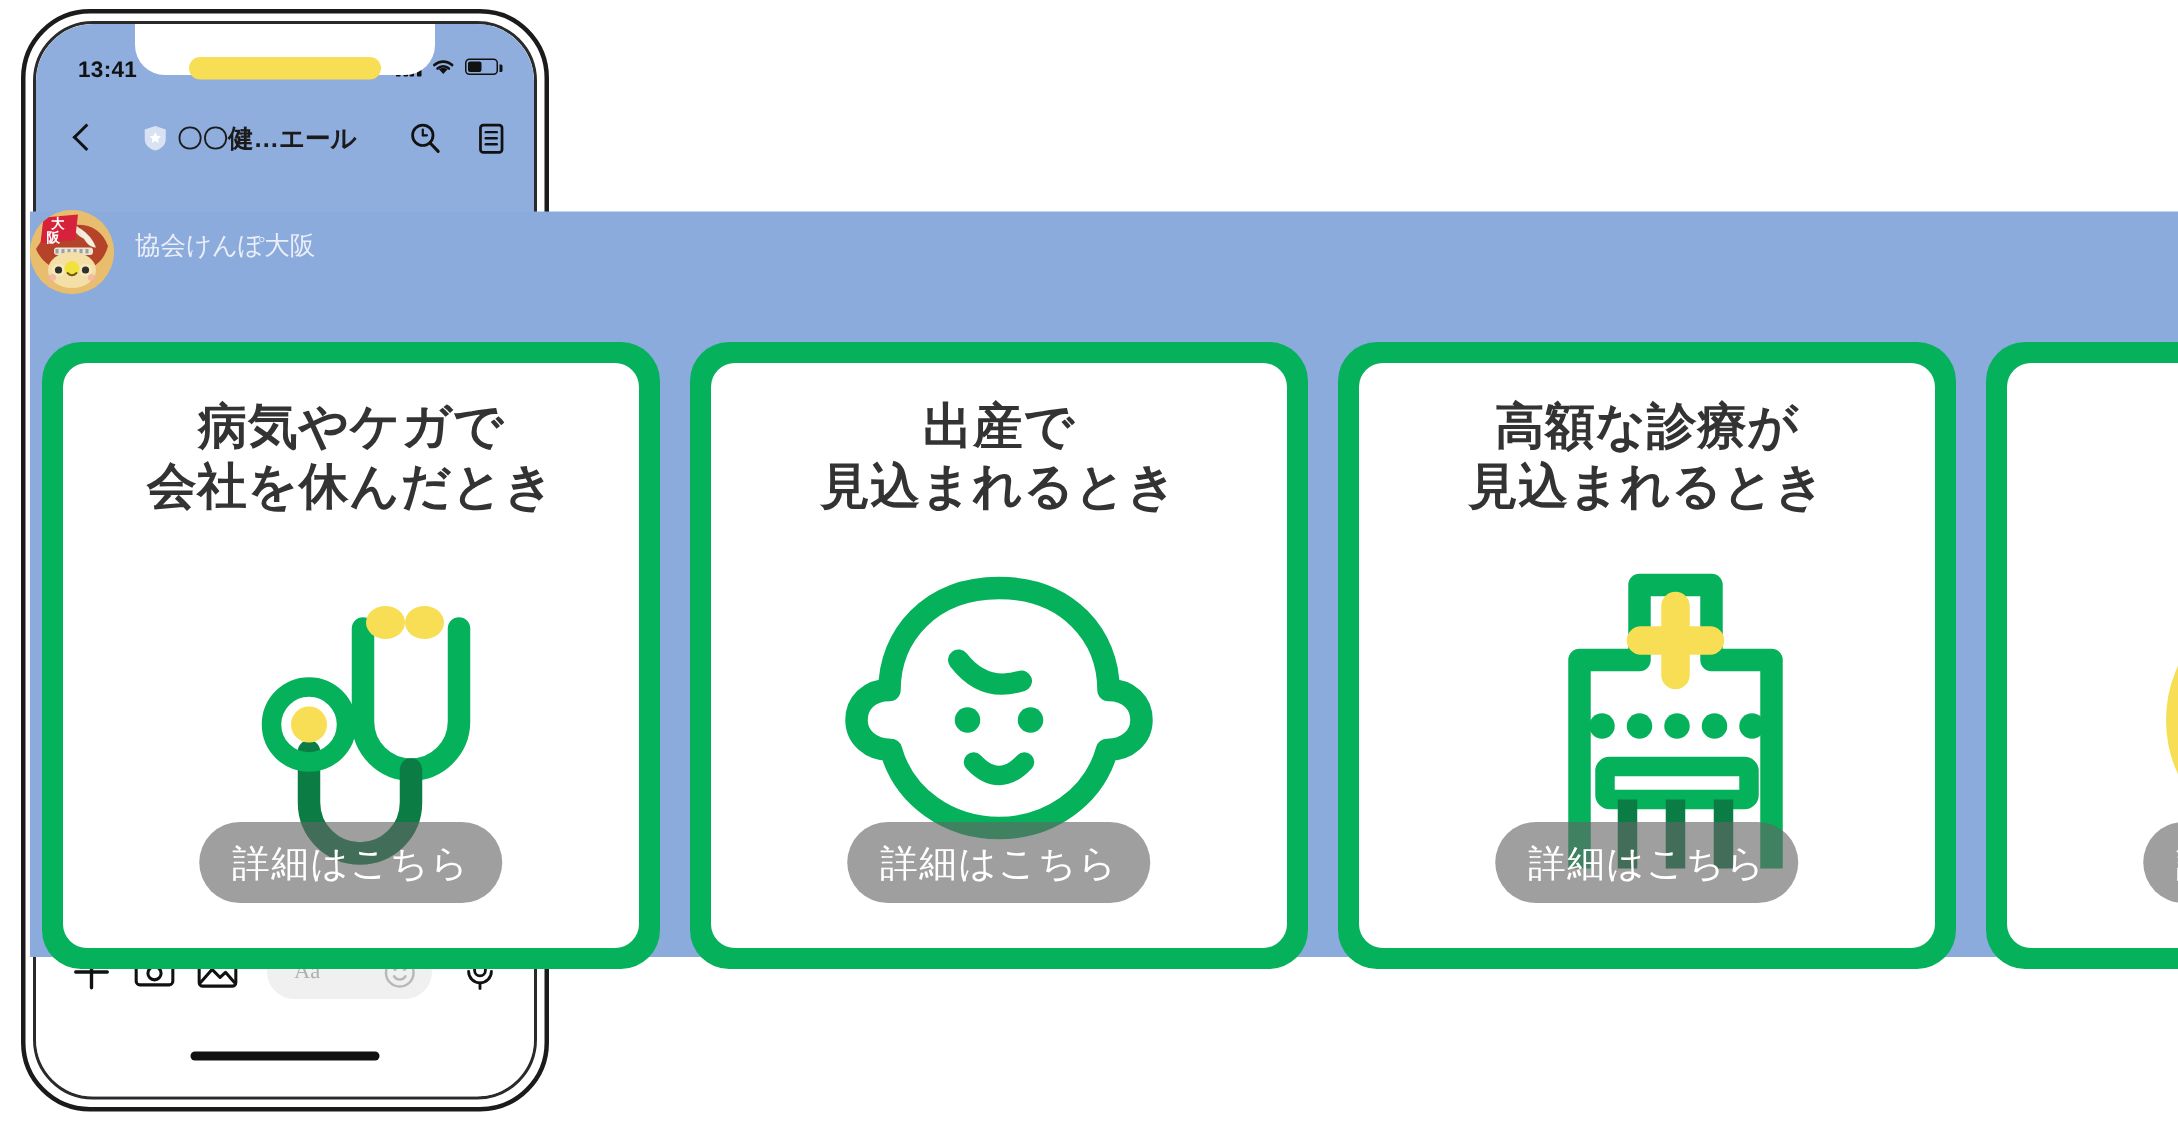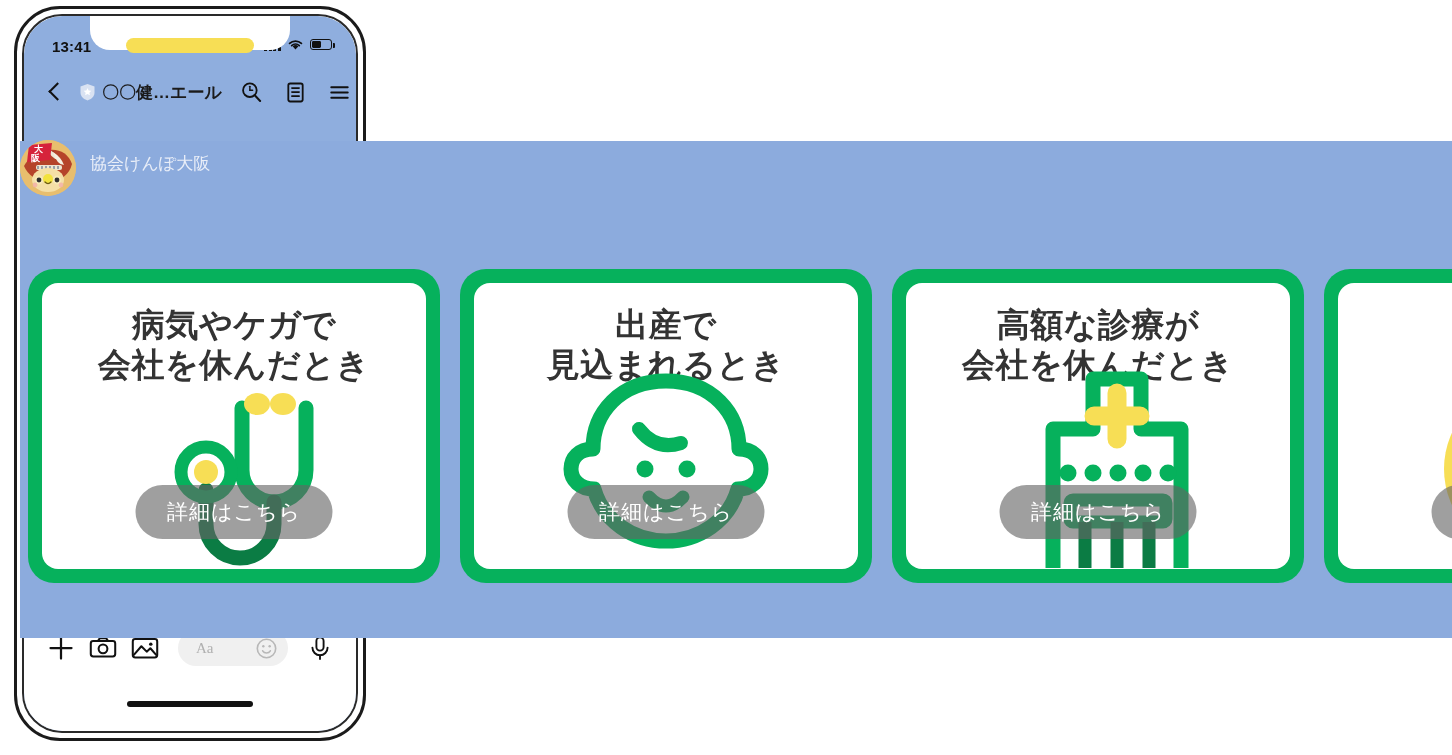--- a/index.html
+++ b/index.html
@@ -65,21 +65,21 @@
   .sig i:nth-child(1){height:4px}.sig i:nth-child(2){height:6.5px}
   .sig i:nth-child(3){height:9px}.sig i:nth-child(4){height:11.5px}
   .batt { width: 22px; height: 11px; border: 1.6px solid #111; border-radius: 3px; position: relative; }
   .batt::after { content:""; position:absolute; right:-3.6px; top:3px; width:2px;height:5px;
     background:#111; border-radius:0 1px 1px 0; }
   .batt i { position:absolute; left:1.3px; top:1.3px; bottom:1.3px; width:9px; background:#111; border-radius:1.4px; }
 
   
   .chat-header {
     position: absolute; left: 0; top: 46px; width: 100%; height: 60px;
-    display: flex; align-items: center; padding: 0 16px 0 18px; gap: 0;
+    display: flex; align-items: center; padding: 0 16px 0 18px; gap: 16px;
     z-index: 8;
   }
   .back-chevron { width: 24px; height: 24px; position: relative; cursor: pointer; flex: none; }
   .back-chevron::before {
     content:""; position:absolute; left:9px; top:5px; width:11px; height:11px;
     border-left: 2.4px solid #111; border-bottom: 2.4px solid #111;
     transform: rotate(45deg);
   }
   .title-wrap { display:flex; align-items:center; gap:6px; margin-left: 13px; flex: none; }
   .badge-shield {
@@ -112,26 +112,25 @@
   .panel-bg-left {
     position: absolute; left: 20px; top: 141px; width: 348px; height: 497px;
     background: #8CABDD; z-index: 19;
   }
 
   .cards-row {
     position: absolute; left: 28px; top: 228px;
     display: flex; gap: 20px; z-index: 22;
   }
   .card {
-    width: 412px; height: 314px; flex: none;
+    width: 412px; height: 418px; flex: none;
     background: #06B15C;
     border-radius: 26px;
     padding: 14px;
     position: relative;
-    margin-top: 41px;
   }
   .card-inner {
     width: 100%; height: 100%;
     background: #ffffff; border-radius: 16px;
     position: relative; overflow: hidden;
   }
   .card-title {
     position: absolute; left: 0; right: 0; top: 22px;
     text-align: center;
     font-size: 33px; line-height: 1.22; font-weight: 700;
@@ -140,21 +139,21 @@
   .card-art {
     position: absolute; left: 0; right: 0; top: 110px; bottom: 22px;
     display: flex; align-items: center; justify-content: center;
   }
   .card-art svg { display:block; }
   .card-cta {
     position: absolute; left: 50%; bottom: 30px; transform: translateX(-50%);
     min-width: 197px; height: 54px; border-radius: 27px;
     background: rgba(100,100,100,0.62);
     display: flex; align-items: center; justify-content: center;
-    color: #ffffff; font-size: 21px; letter-spacing: 1px;
+    color: #ffffff; font-size: 25px; letter-spacing: 1px;
     cursor: pointer; z-index: 3; padding: 0 22px; white-space: nowrap;
   }
 
   
   .input-bar {
     position: absolute; left: 0; bottom: 52px; width: 100%; height: 62px;
     display: flex; align-items: center; gap: 0; padding: 0 22px;
     background: #ffffff; z-index: 8;
   }
   .ibtn { width: 30px; height: 30px; flex: none; cursor: pointer; margin-right: 12px; }
@@ -343,21 +342,21 @@
             <path d="M108 134 q17 18 34 0" fill="none" stroke="#06B15C" stroke-width="13" stroke-linecap="round"></path>
           </svg>
         </div>
         <div class="card-cta">詳細はこちら</div>
       </div>
     </div>
 
     <div class="card">
       <div class="card-inner">
         <div class="card-title">高額な診療が
-会社を休んだとき</div>
+見込まれるとき</div>
         <div class="card-art">
           <svg width="262" height="215" viewBox="0 0 262 215">
             <path d="M86 205 V66 h40 V16 h48 v50 h40 v139" fill="none" stroke="#06B15C" stroke-width="15" stroke-linejoin="round"></path>
             <path d="M150 30 v46 M127 53 h46" stroke="#F7DE55" stroke-width="19" stroke-linecap="round"></path>
             <circle cx="101" cy="110" r="8.5" fill="#06B15C"></circle>
             <circle cx="126" cy="110" r="8.5" fill="#06B15C"></circle>
             <circle cx="151" cy="110" r="8.5" fill="#06B15C"></circle>
             <circle cx="176" cy="110" r="8.5" fill="#06B15C"></circle>
             <circle cx="201" cy="110" r="8.5" fill="#06B15C"></circle>
             <rect x="103" y="137" width="96" height="22" rx="3" fill="none" stroke="#06B15C" stroke-width="13"></rect>

